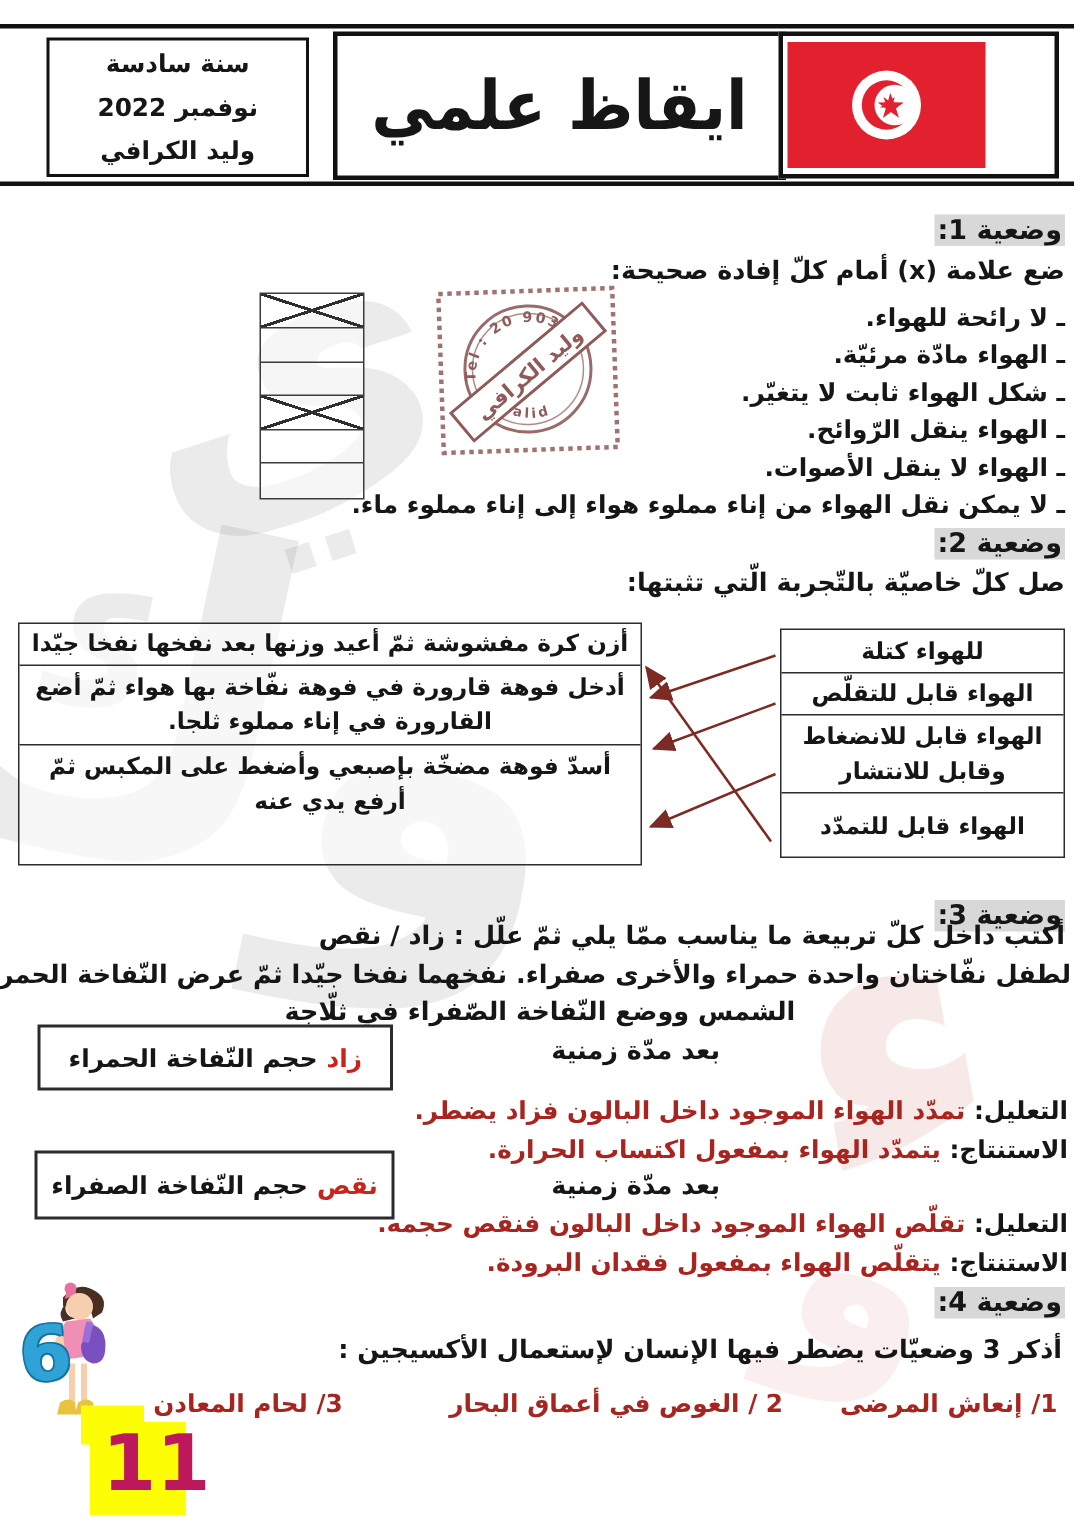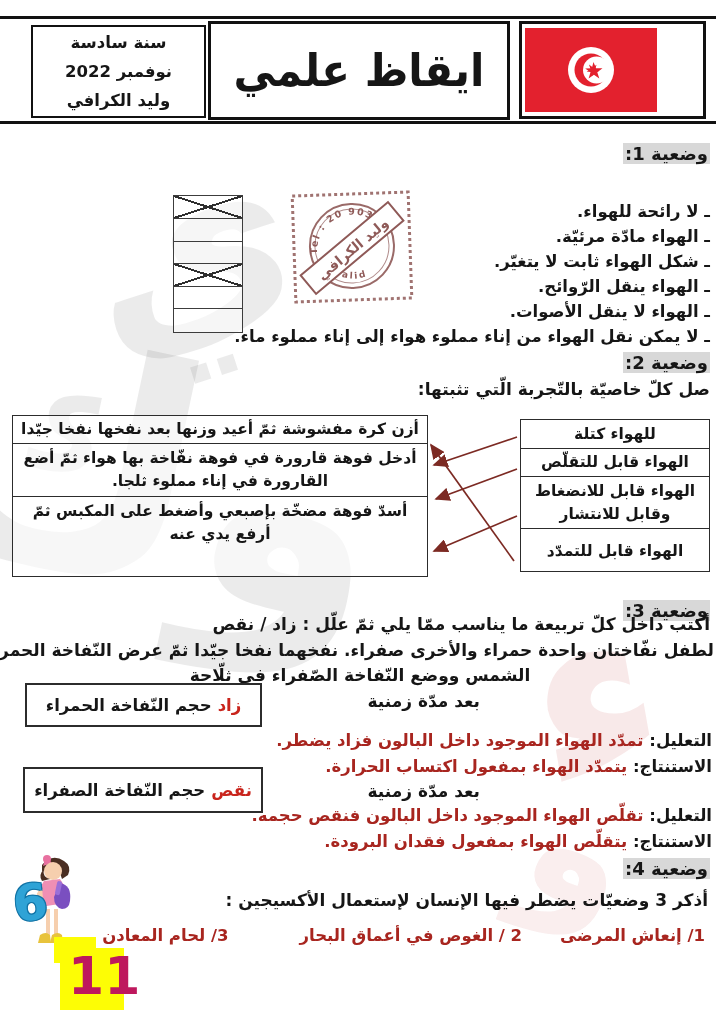--- a/index.html
+++ b/index.html
@@ -79,39 +79,40 @@
   <div class="rule" style="top:121px;"></div>
 
   <div class="hbox" style="left:31px;top:25px;width:175px;height:93px;">
     <div class="info-lines">
       <span>سنة سادسة</span>
       <span>نوفمبر 2022</span>
       <span>وليد الكرافي</span>
     </div>
   </div>
 
-  <div class="hbox title-box" style="left:208px;top:21px;width:302px;height:99px;border-width:3px;">
+  <div class="hbox title-box" style="left:222px;top:21px;width:302px;height:99px;border-width:3px;">
     <span class="big-title">ايقاظ علمي</span>
   </div>
 
   <div class="hbox" style="left:519px;top:21px;width:187px;height:98px;border-width:3px;">
     <div class="flag" style="left:3px;top:4px;width:132px;height:84px;">
       <svg width="132" height="84" viewBox="0 0 132 84" style="direction:ltr">
         <circle cx="66" cy="42" r="23" fill="#ffffff"></circle>
         <circle cx="66" cy="42" r="16.5" fill="var(--flag-red)"></circle>
         <circle cx="71.5" cy="42" r="13.5" fill="#ffffff"></circle>
         <path d="M74,42 l-11.5,-3.9 7.2,9.7 0,-12 -7.2,9.8 z" fill="var(--flag-red)" transform="rotate(18 68 42)"></path>
         <polygon points="68.5,34 71,40.2 77.5,40.3 72.3,44.2 74.3,50.5 68.9,46.7 63.6,50.6 65.5,44.2 60.2,40.4 66.8,40.2" fill="var(--flag-red)"></polygon>
       </svg>
     </div>
   </div>
 
   <div class="abs sec-head" style="right:10px;top:143px;text-align:right;">
     <span class="hl">وضعية 1:</span>
   </div>
+  <div class="abs line" style="right:10px;top:171px;">ضع علامة (x) أمام كلّ إفادة صحيحة:</div>
 
   <div class="abs bullets" style="right:10px;top:199px;">
     <div>ـ لا رائحة للهواء.</div>
     <div>ـ الهواء مادّة مرئيّة.</div>
     <div>ـ شكل الهواء ثابت لا يتغيّر.</div>
     <div>ـ الهواء ينقل الرّوائح.</div>
     <div>ـ الهواء لا ينقل الأصوات.</div>
     <div>ـ لا يمكن نقل الهواء من إناء مملوء هواء إلى إناء مملوء ماء.</div>
   </div>
 

